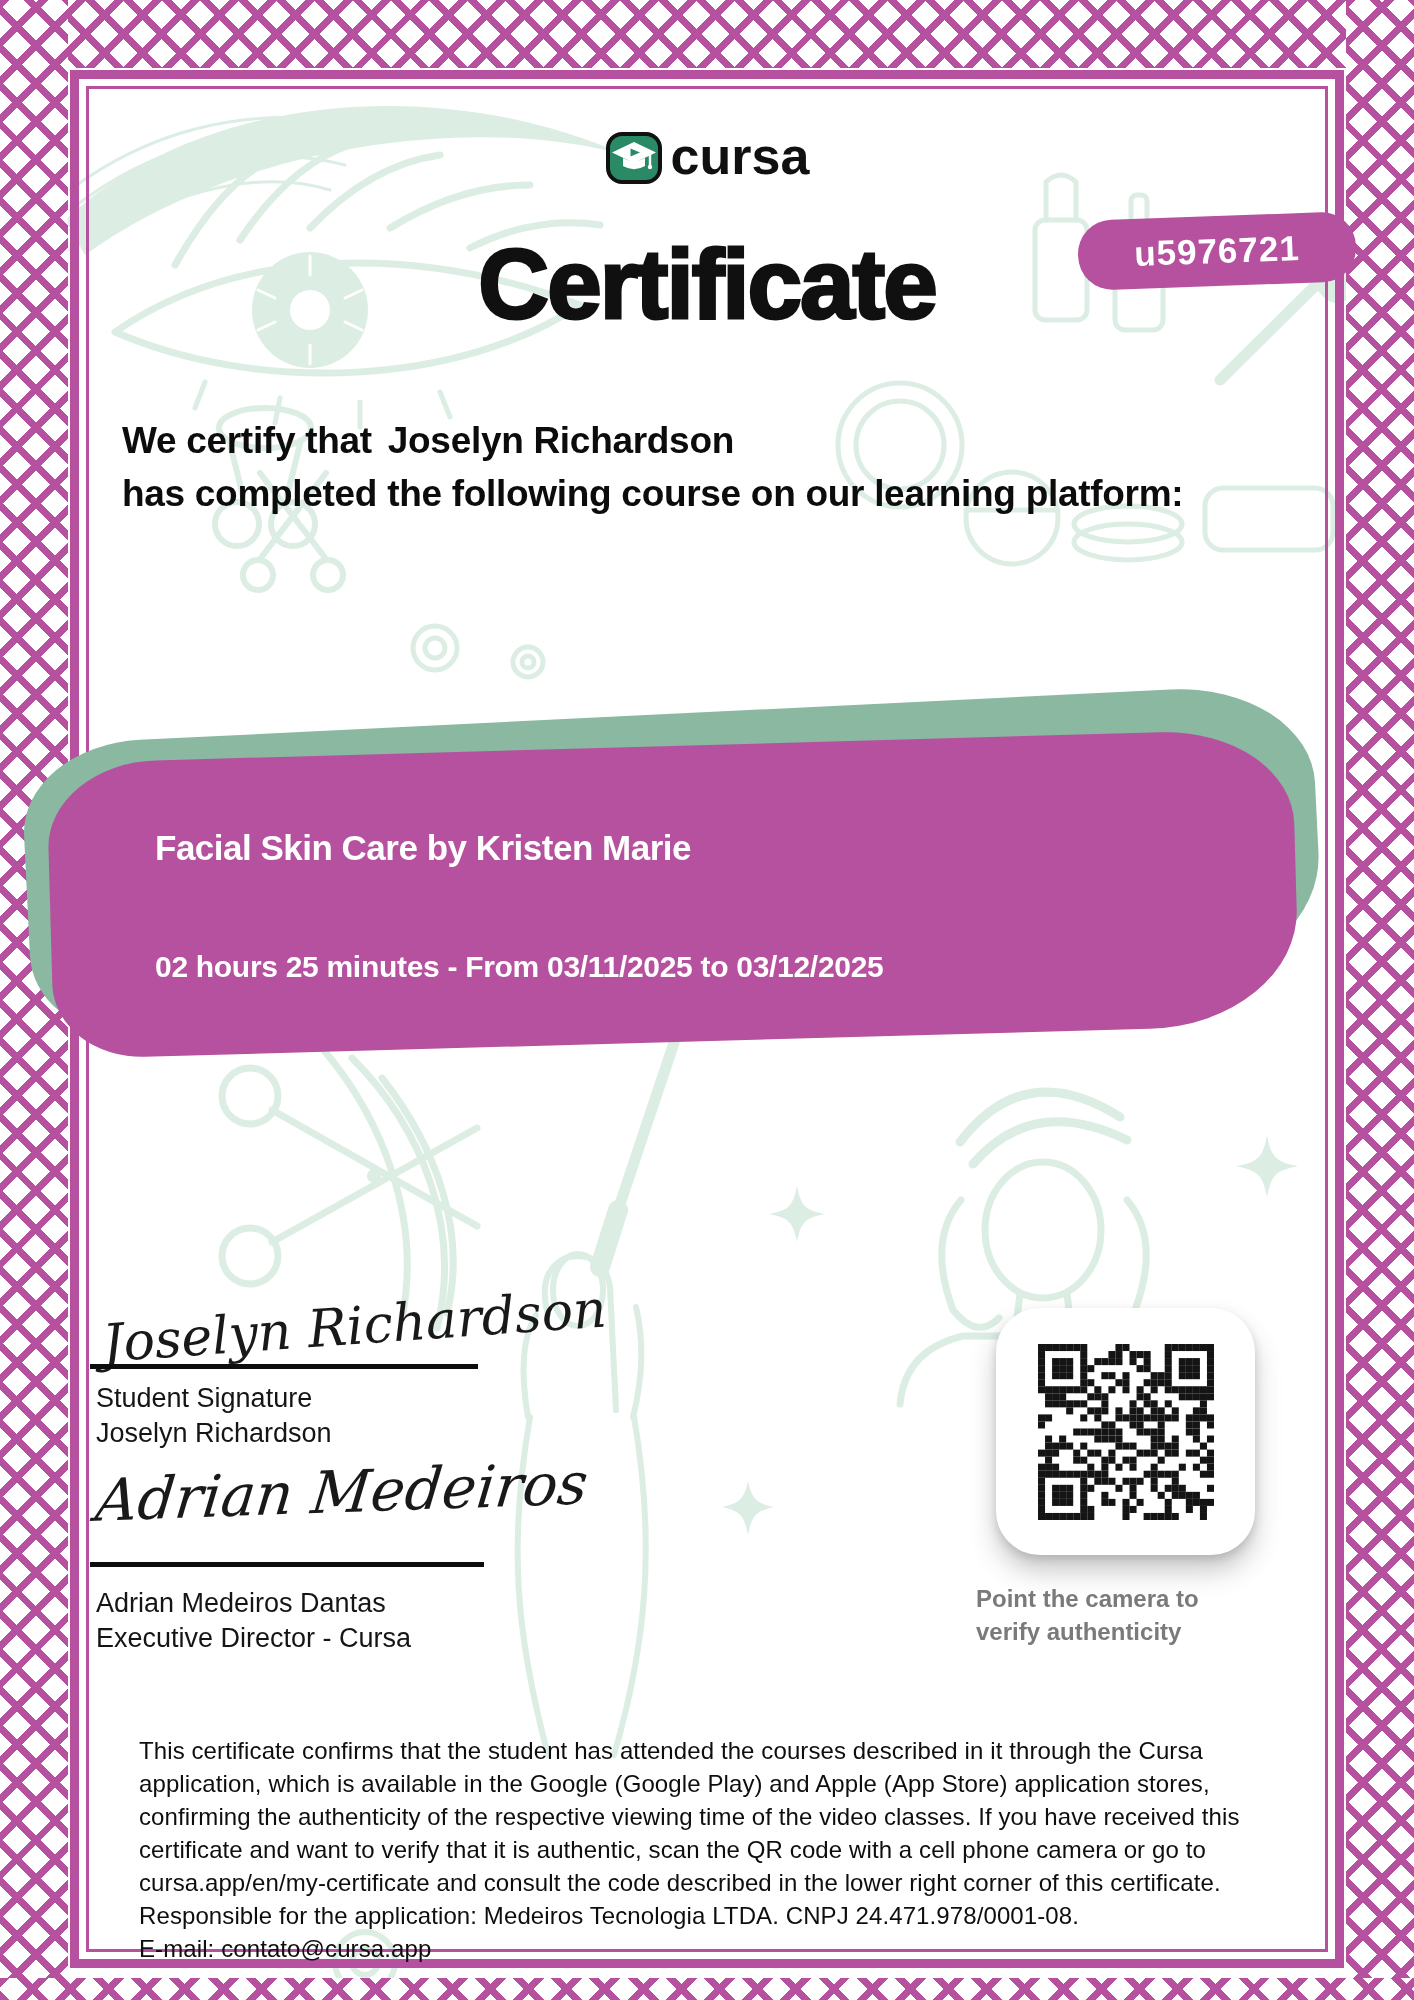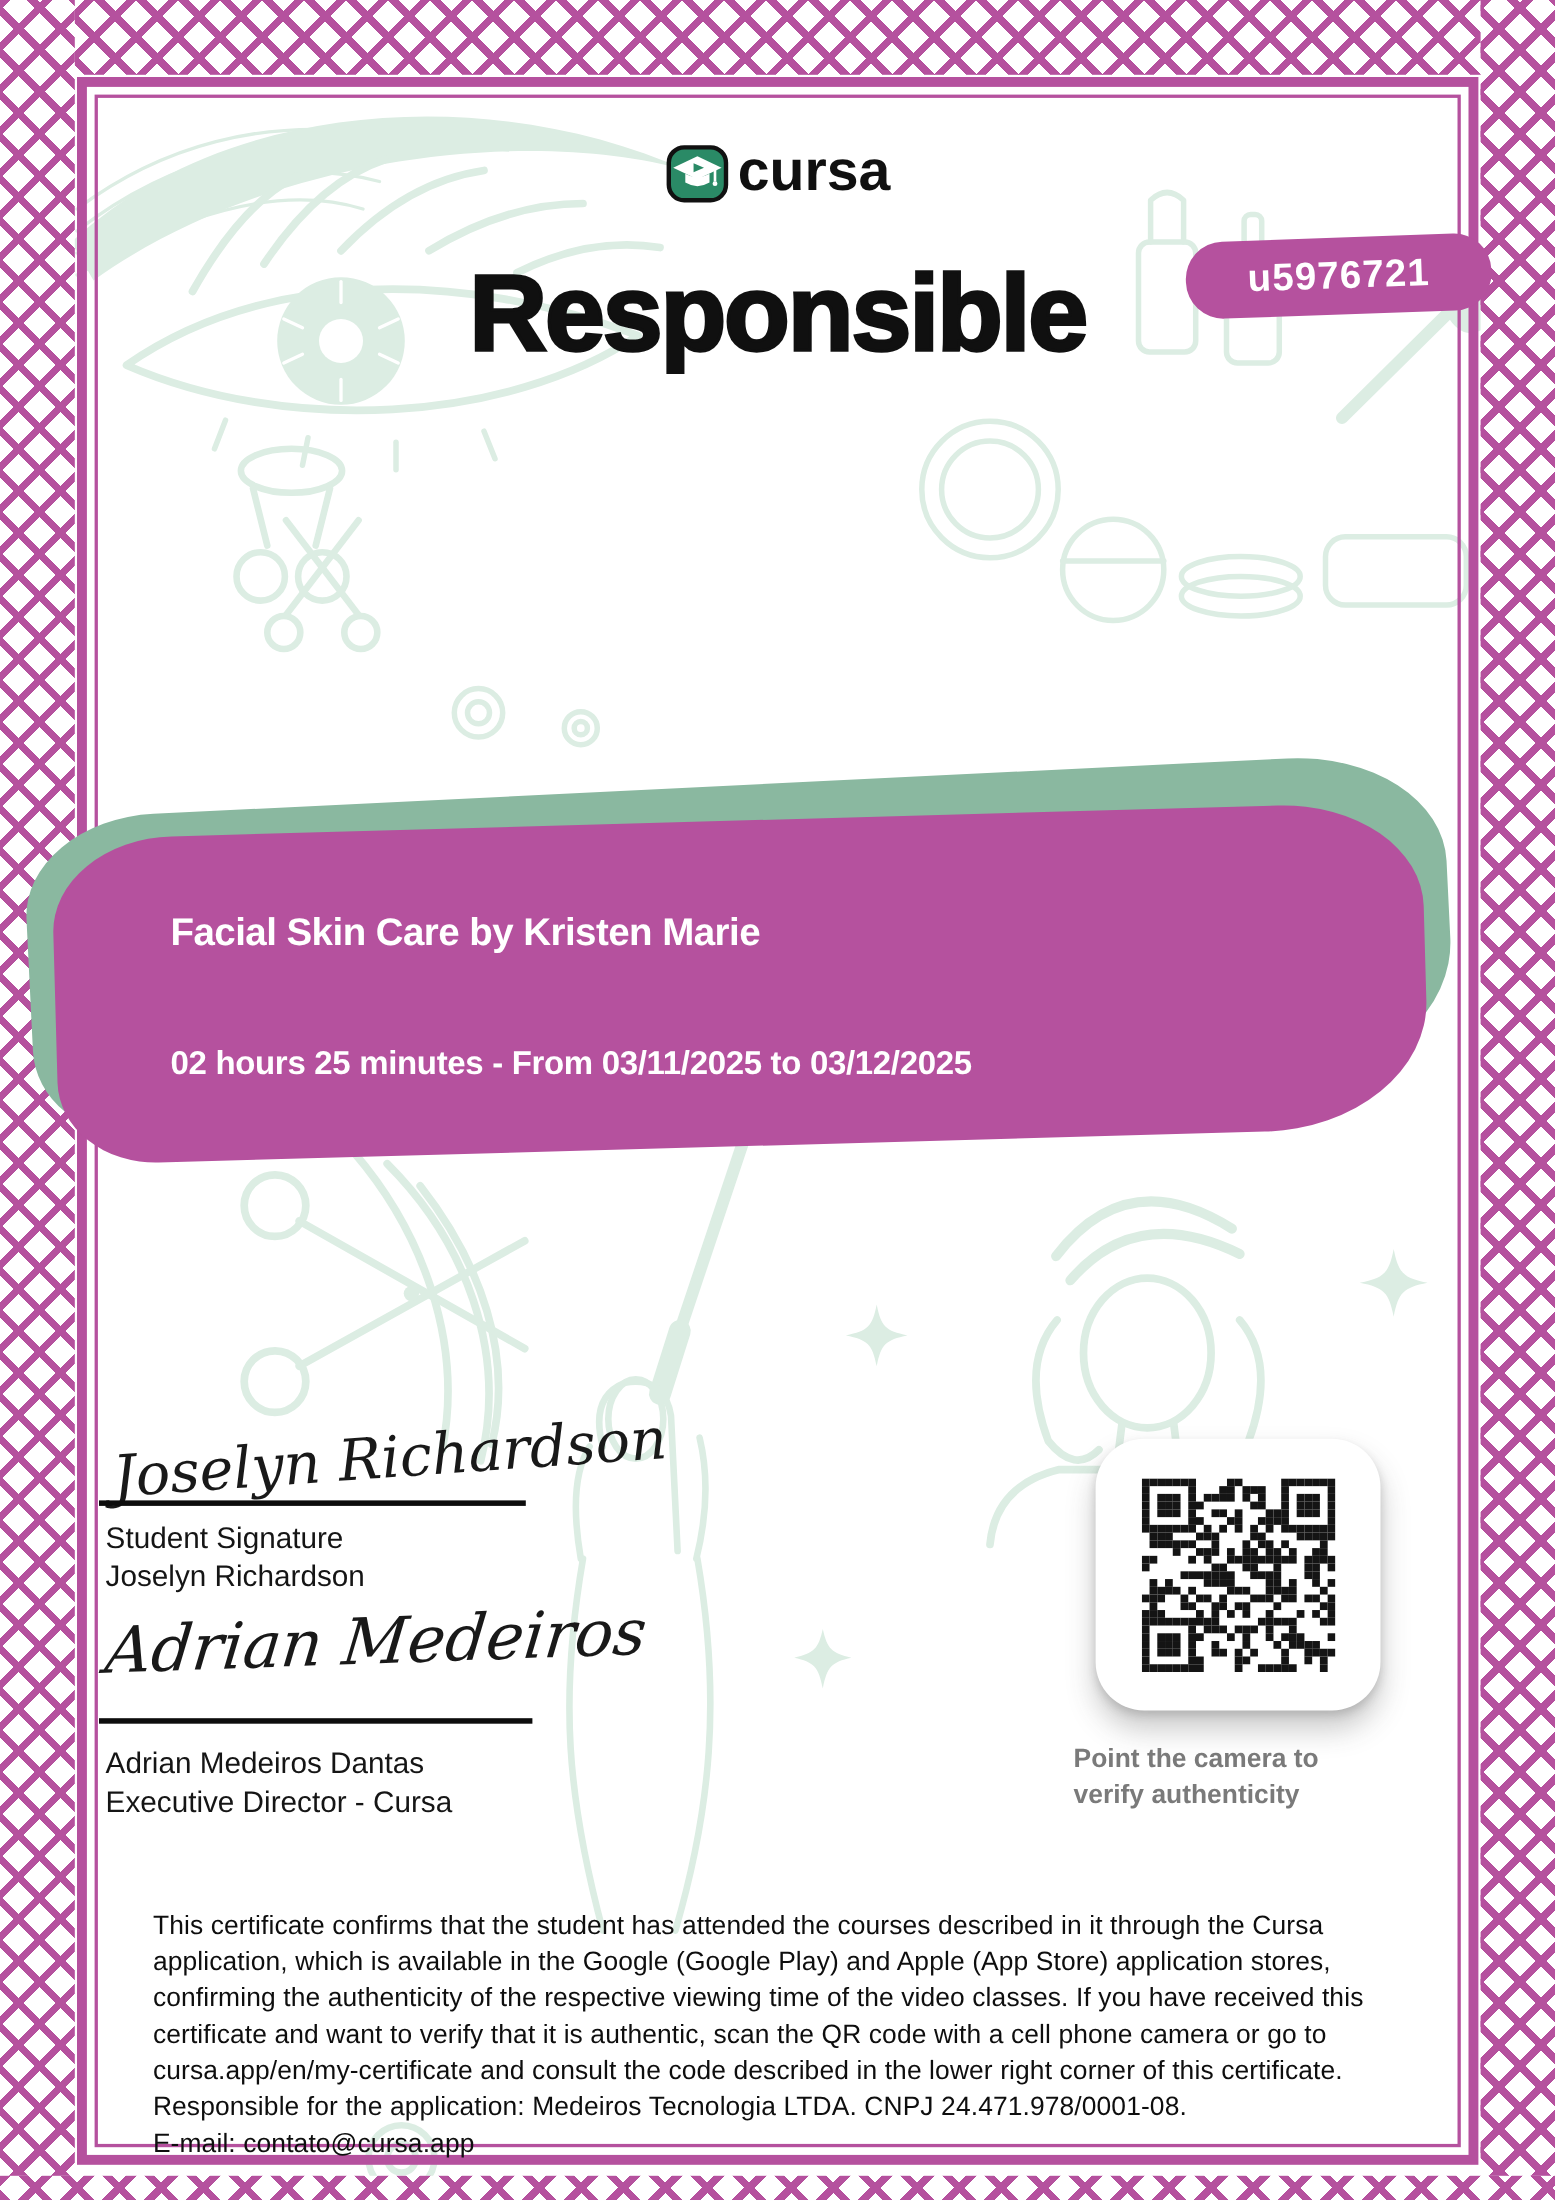--- a/index.html
+++ b/index.html
@@ -222,26 +222,30 @@
       <rect x="3" y="3" width="52" height="48" rx="14" fill="#2a8a66" stroke="#111" stroke-width="4"></rect>
       <path d="M29 11 L51 21.5 L29 32 L7 21.5 Z" fill="#ffffff"></path>
       <path d="M25.5 17.5 L35 21.5 L25.5 25.5 Z" fill="#2a8a66"></path>
       <path d="M18 27 L18 35 Q29 41.5 40 35 L40 27 Q29 33.5 18 27 Z" fill="#ffffff"></path>
       <path d="M45 23 L45 34" stroke="#ffffff" stroke-width="2.4"></path>
       <circle cx="45" cy="36" r="2.2" fill="#ffffff"></circle>
     </svg>
     <span class="logo-text">cursa</span>
   </div>
 
-  <div class="cert-title">Responsible</div>
+  <div class="cert-title">Certificate</div>
 
   <div class="id-badge">
     <span>u5976721</span>
   </div>
 
+  <div class="intro">
+    <div><span>We certify that</span><span class="name">Joselyn Richardson</span></div>
+    <div>has completed the following course on our learning platform:</div>
+  </div>
 
   <div class="banner-green"></div>
   <div class="banner-pink"></div>
   <div class="course-title">Facial Skin Care by Kristen Marie</div>
   <div class="course-details">02 hours 25 minutes - From 03/11/2025 to 03/12/2025</div>
 
   <div class="sig-script student">Joselyn Richardson</div>
   <div class="sig-line student"></div>
   <div class="sig-labels student">
     <div>Student Signature</div>

